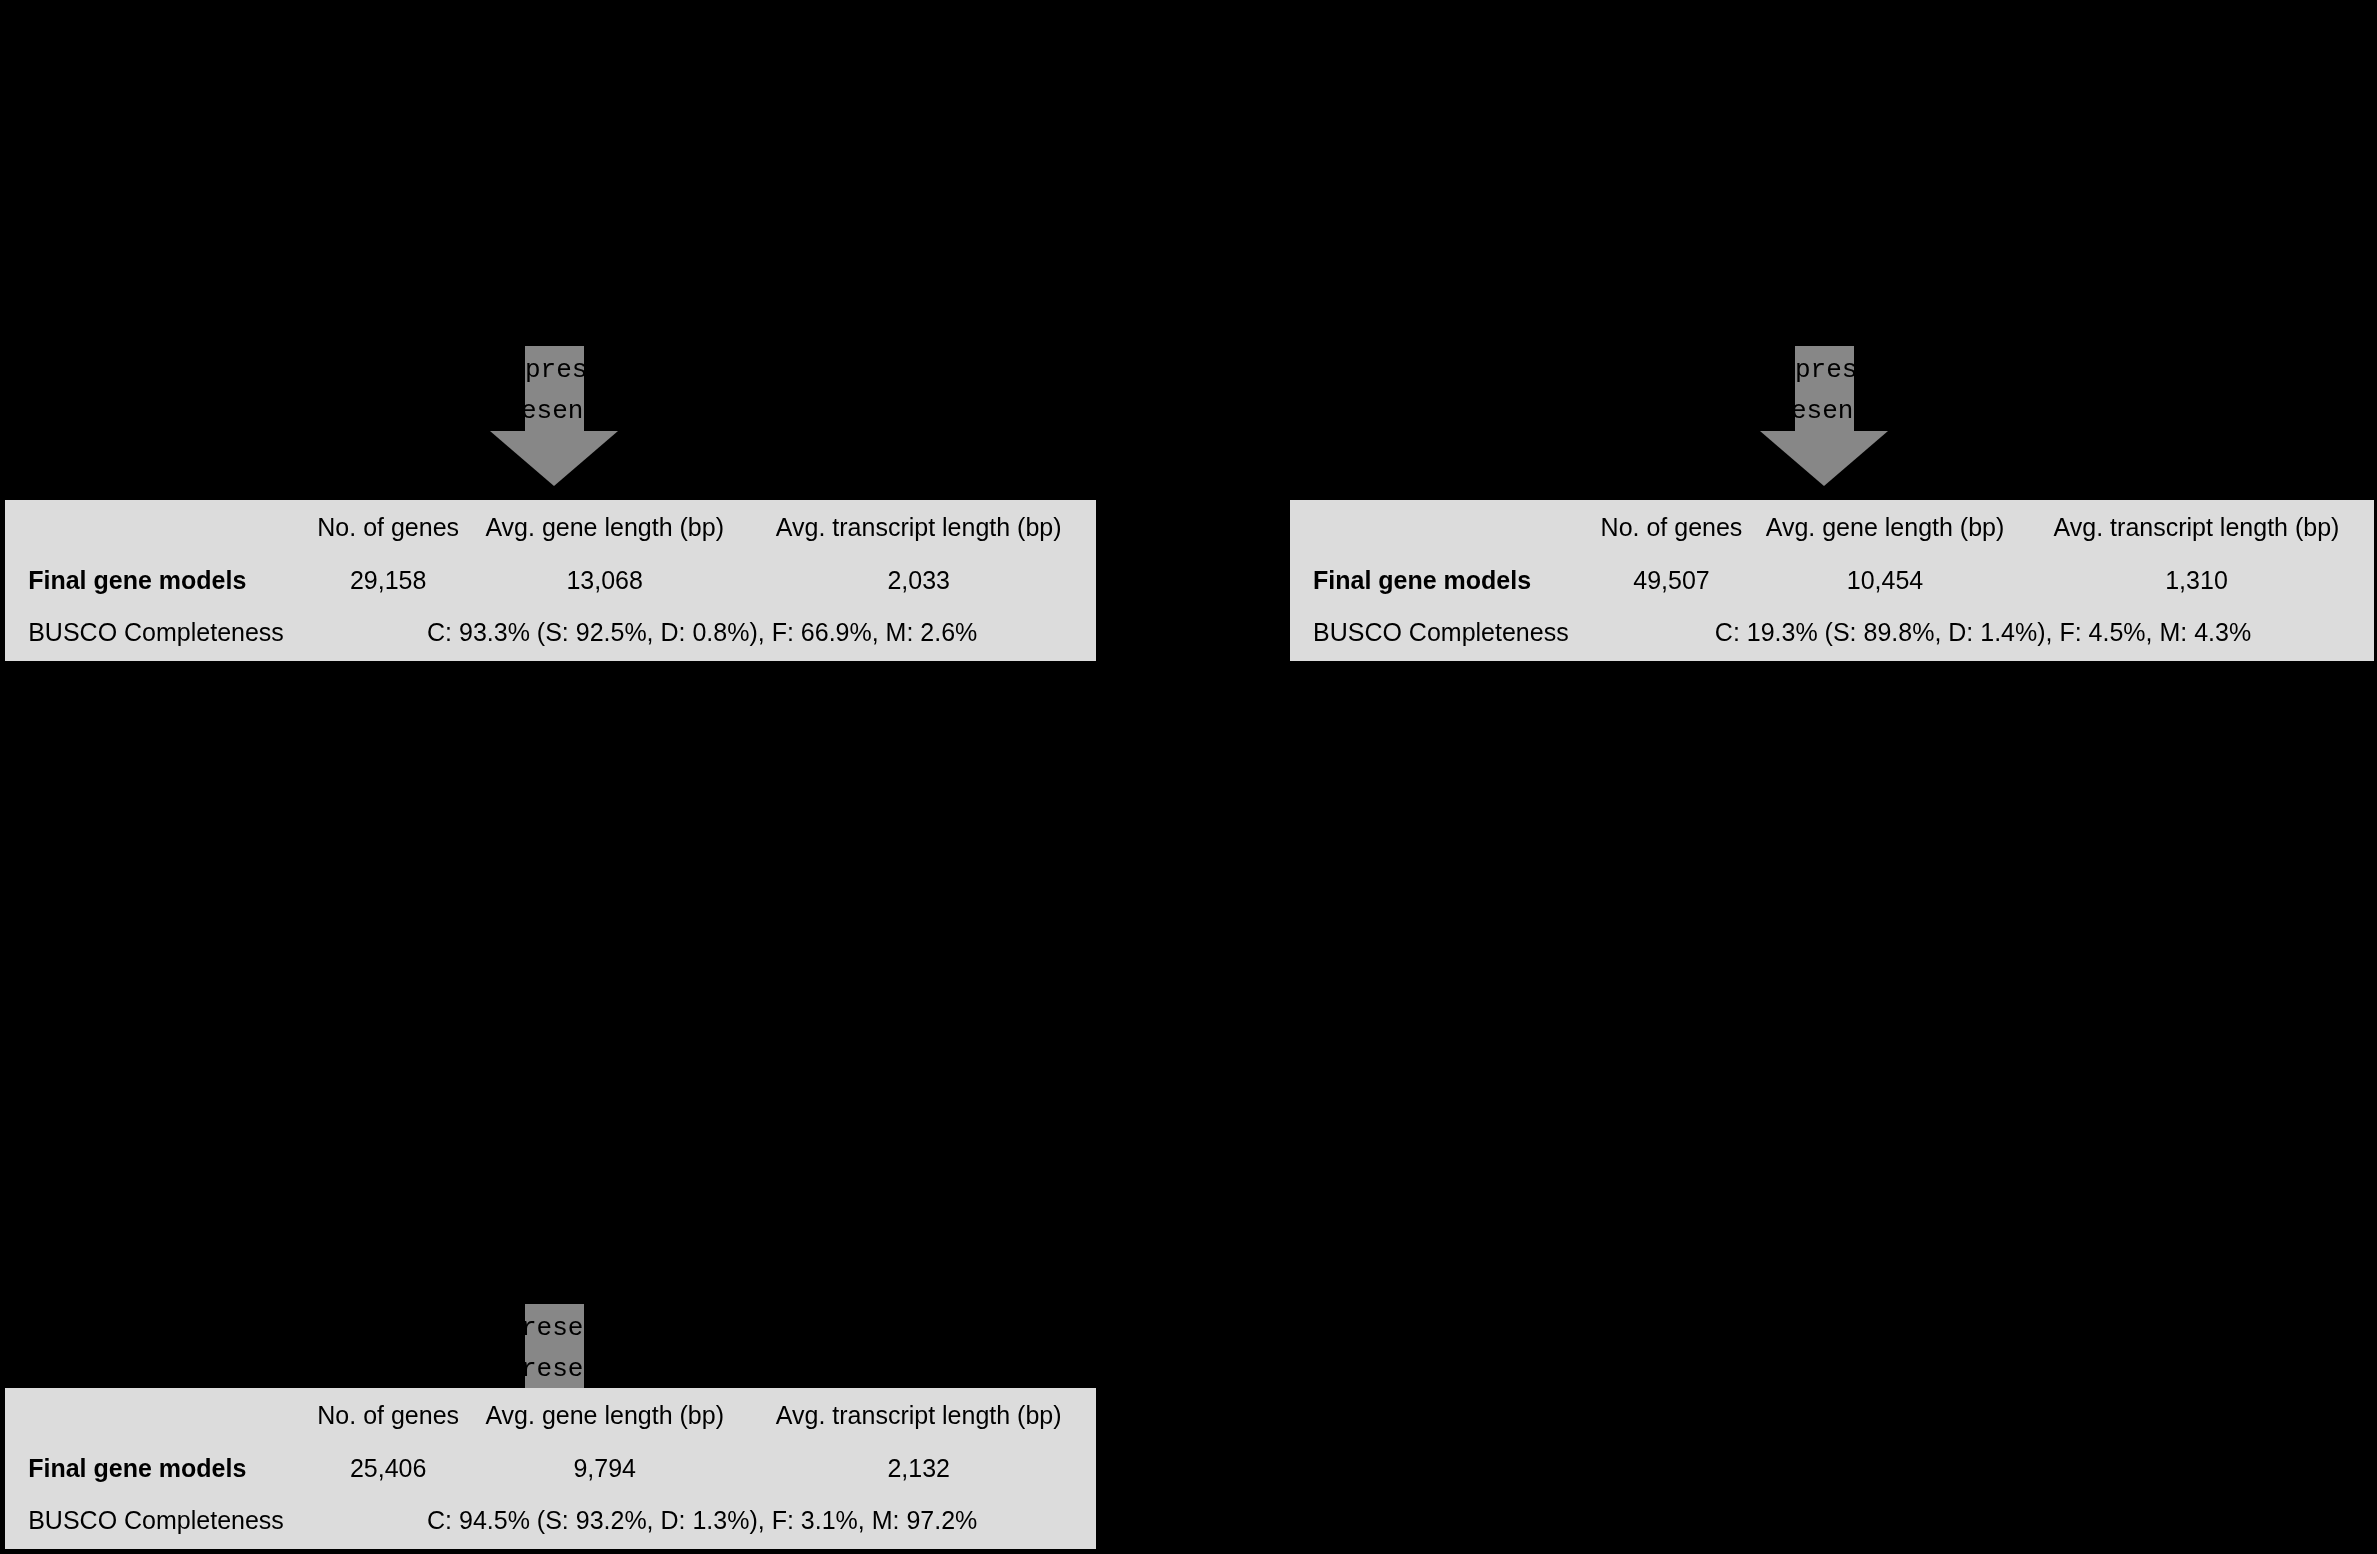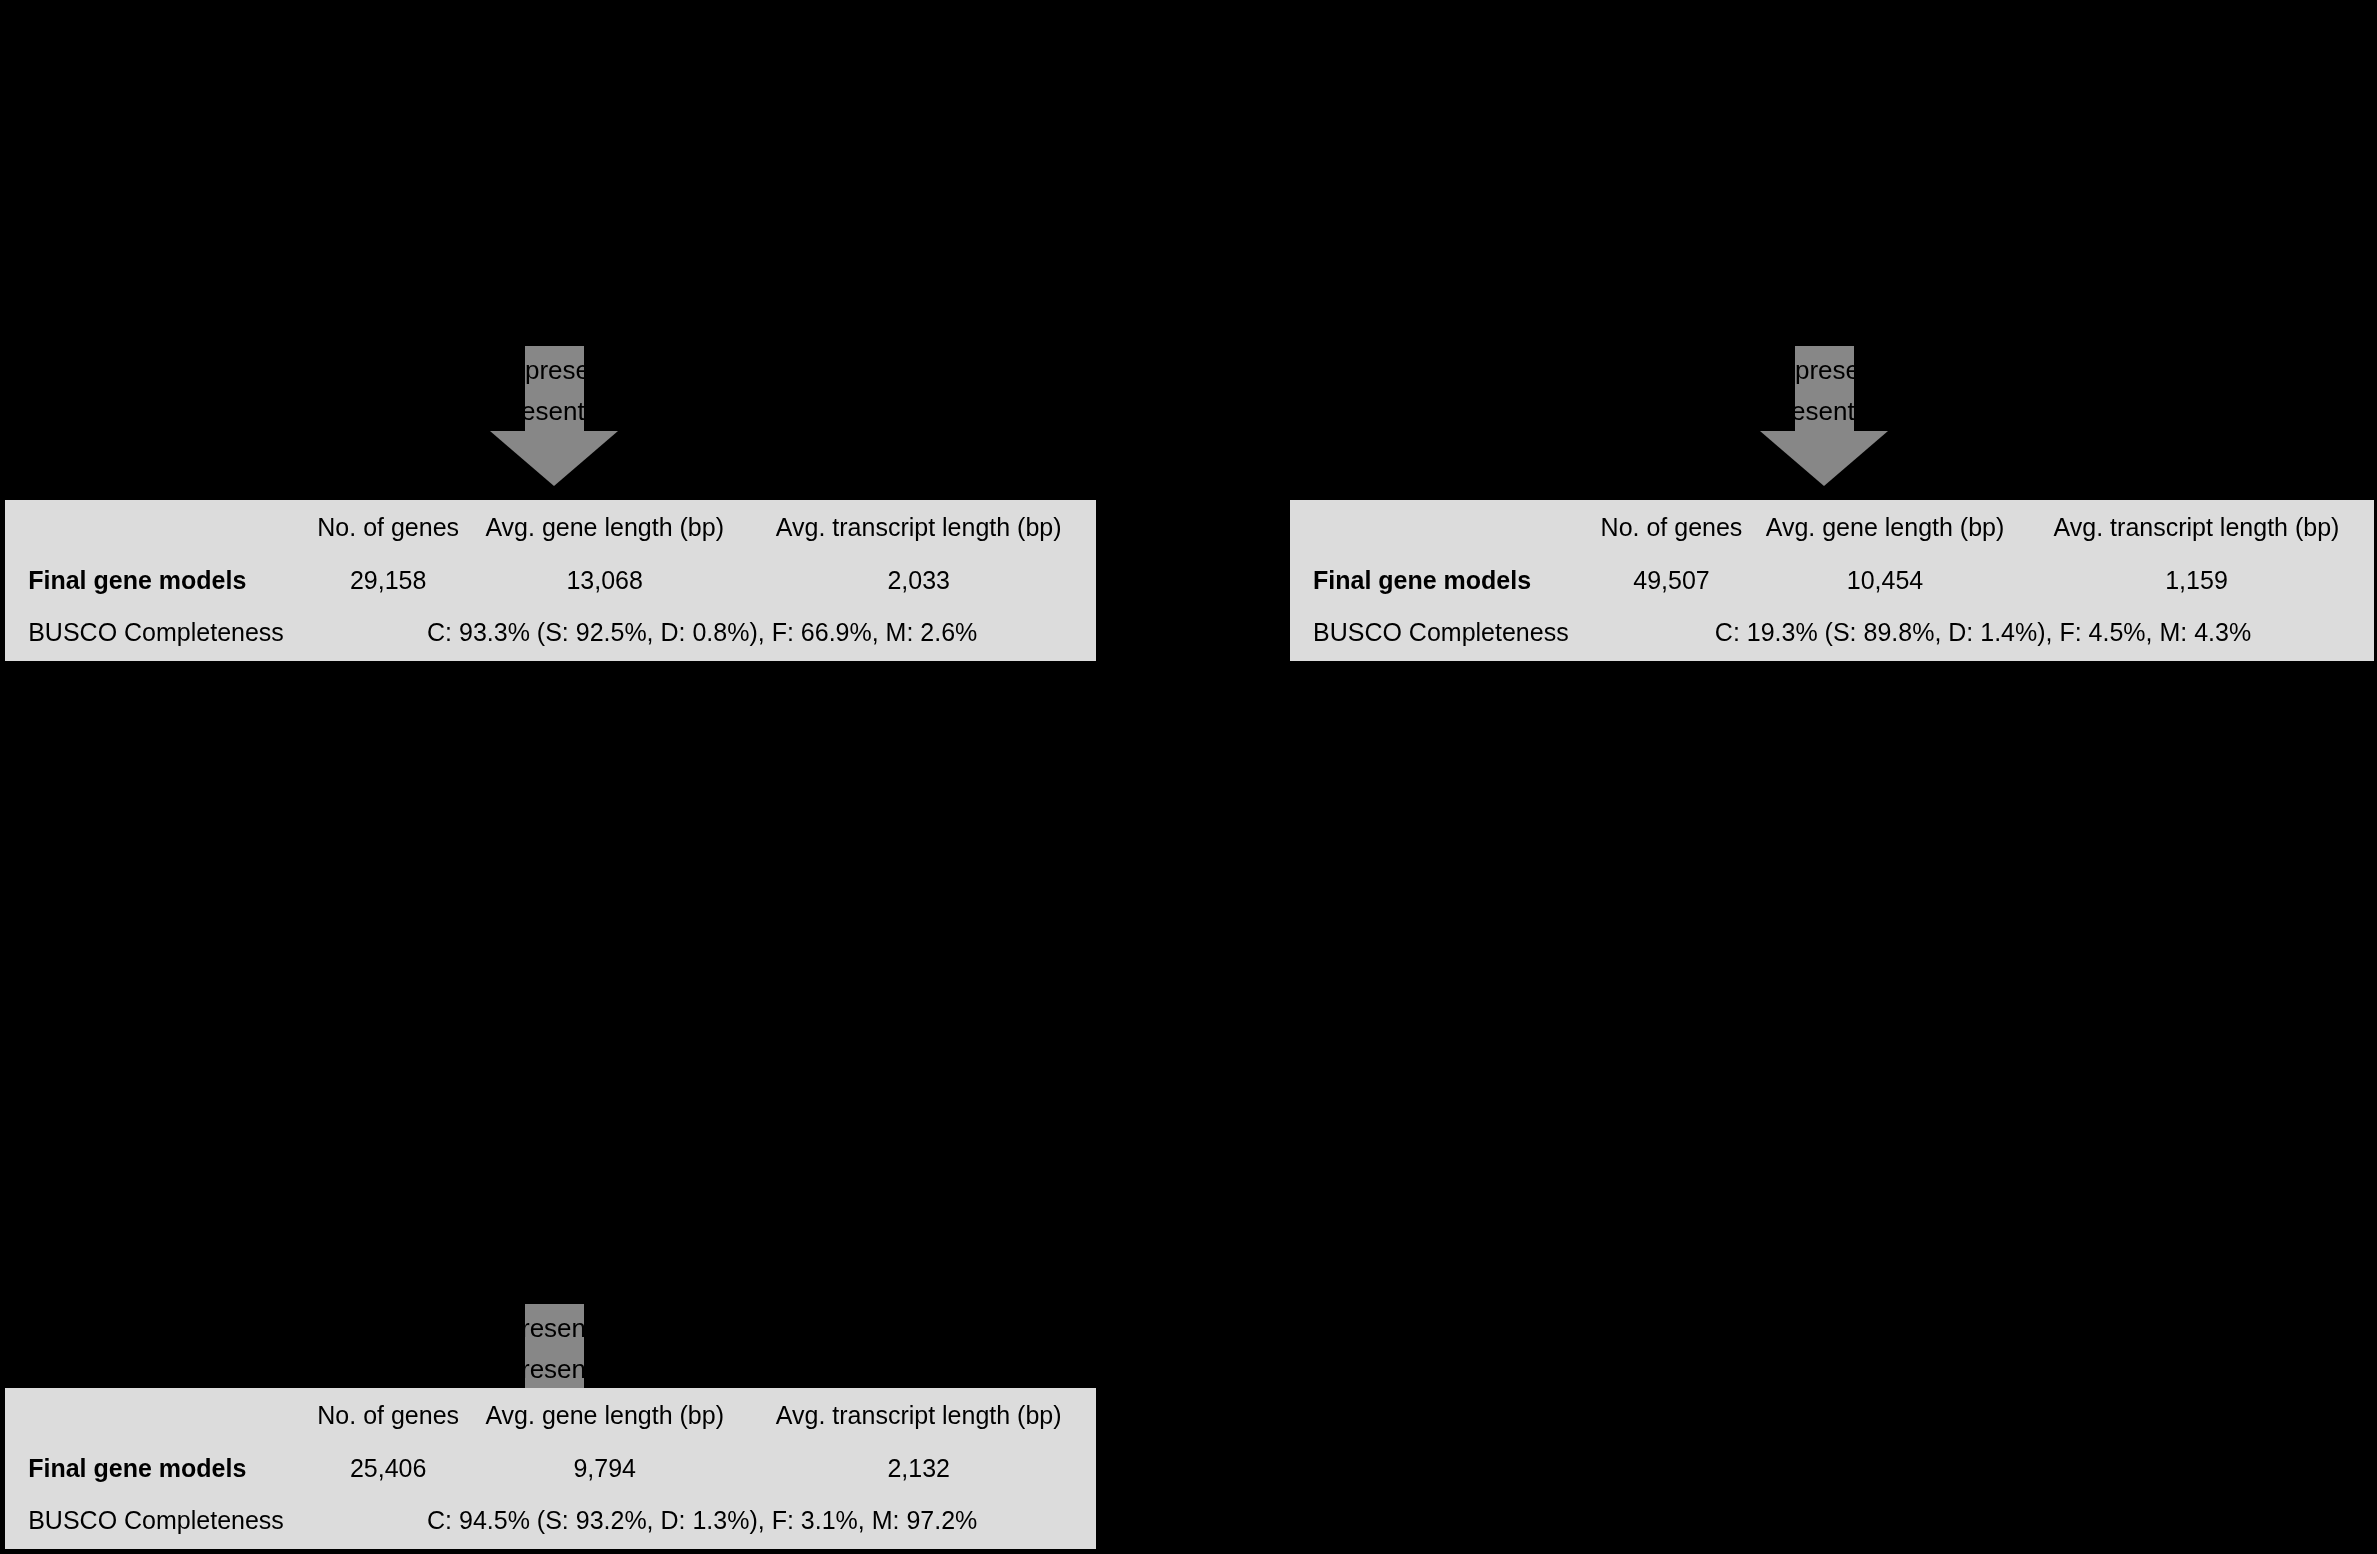--- a/index.html
+++ b/index.html
@@ -49,20 +49,21 @@
     width: 128px;
     height: 86px;
     overflow: hidden;
   }
   .arrow-label span {
     position: absolute;
     white-space: nowrap;
     font-size: 26px;
     line-height: 26px;
     color: #000000;
+    font-family: Liberation Mono, monospace;
   }
   .arrow-label .line1 { top: 10.5px; }
   .arrow-label .line2 { top: 52px; }
 
   
   .table-card {
     position: absolute;
     background: #dcdcdc;
     box-sizing: border-box;
   }
@@ -155,21 +156,21 @@
       <tr class="hdr-row">
         <td class="row-head"></td>
         <td class="hdr">No. of genes</td>
         <td class="hdr">Avg. gene length (bp)</td>
         <td class="hdr">Avg. transcript length (bp)</td>
       </tr>
       <tr>
         <td class="row-head bold">Final gene models</td>
         <td>49,507</td>
         <td>10,454</td>
-        <td>1,159</td>
+        <td>1,310</td>
       </tr>
       <tr class="busco-row">
         <td class="row-head">BUSCO Completeness</td>
         <td class="busco-val" colspan="3">C: 19.3% (S: 89.8%, D: 1.4%), F: 4.5%, M: 4.3%</td>
       </tr>
     </tbody>
   </table>
 </div>
 
 <div class="arrow-group" style="left:490px; top:1304px;text-align:right;">

